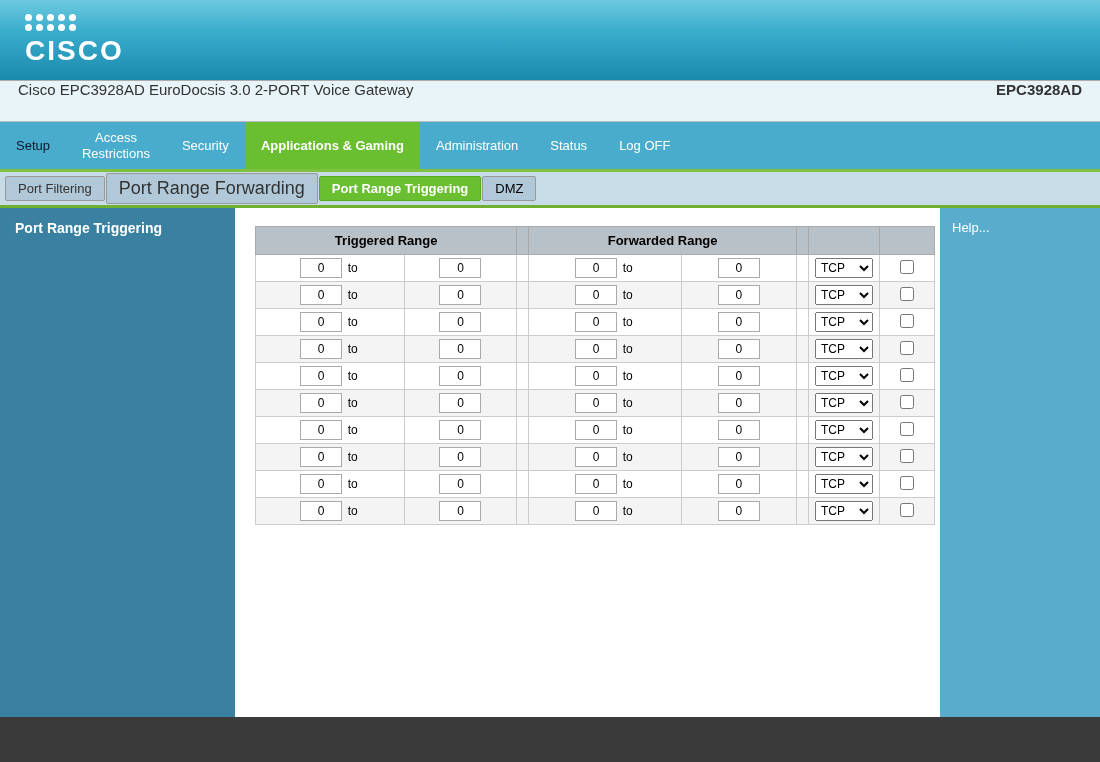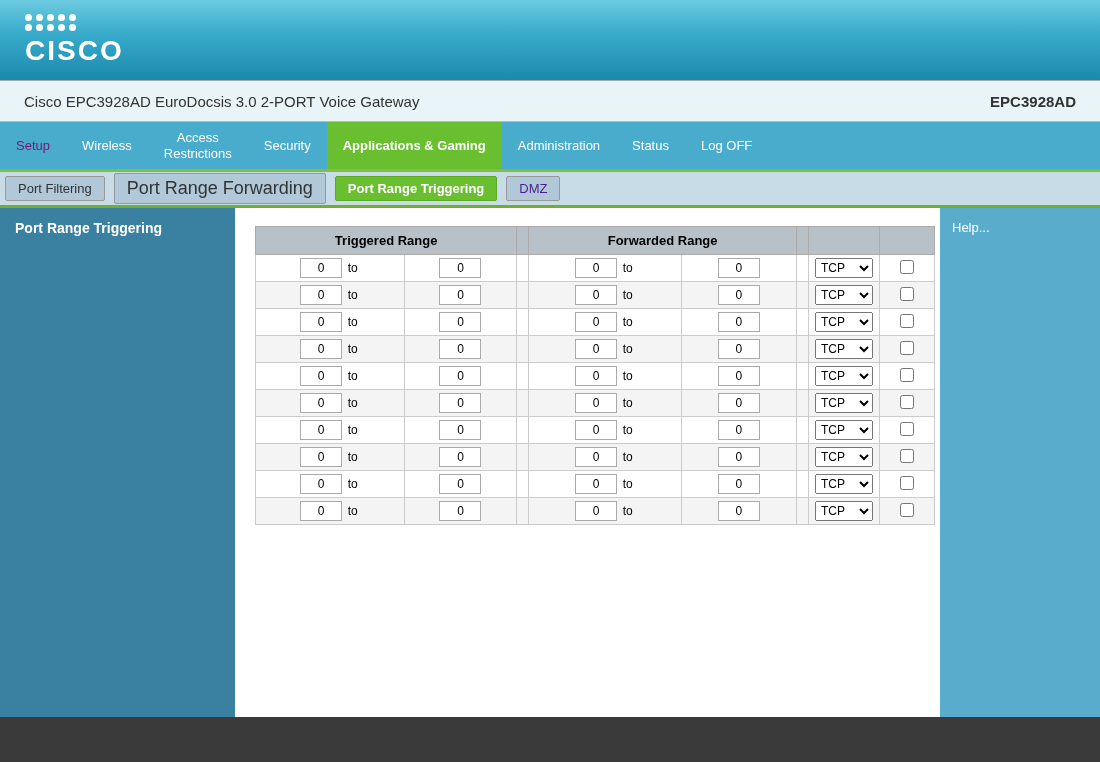--- a/index.html
+++ b/index.html
@@ -22,31 +22,28 @@
       <div style="width:7px;height:7px;background:white;border-radius:50%;"></div>
       <div style="width:7px;height:7px;background:white;border-radius:50%;"></div>
       <div style="width:7px;height:7px;background:white;border-radius:50%;"></div>
       <div style="width:7px;height:7px;background:white;border-radius:50%;"></div>
       <div style="width:7px;height:7px;background:white;border-radius:50%;"></div>
     </div>
     <div style="color:white; font-size:28px; font-weight:bold; letter-spacing:2px;">CISCO</div>
   </div>
 </div>
 
-<div style="background: #e8f4f8; border-top: 1px solid #aaa; border-bottom: 1px solid #bbb; display: flex; justify-content: space-between; align-items: center; padding: 0 24px; height: 42px;">
+<div style="background: #e8f4f8; border-top: 1px solid #aaa; border-bottom: 1px solid #bbb; display: flex; justify-content: space-between; align-items: flex-start; padding: 0 18px; height: 42px;">
   <span style="font-size:15px; color:#333;">Cisco EPC3928AD EuroDocsis 3.0 2-PORT Voice Gateway</span>
   <span style="font-size:15px; color:#333; font-weight:bold;">EPC3928AD</span>
 </div>
 
 <div style="background: #4aaccc; display: flex; align-items: stretch; height: 50px; border-bottom: 3px solid #80c040;">
-  <div style="display:flex;align-items:center;justify-content:center;padding:0 16px;color:#701a75;font-size:13px;cursor:pointer;">
+  <div style="display:flex;align-items:center;justify-content:center;padding:0 16px;color:#0f172a;font-size:13px;cursor:pointer;">
     <span>Setup</span>
-  </div>
-  <div style="display:flex;align-items:center;justify-content:center;padding:0 16px;color:white;font-size:13px;cursor:pointer;">
-    <span>Wireless</span>
   </div>
   <div style="display:flex;align-items:center;justify-content:center;padding:0 16px;color:white;font-size:13px;cursor:pointer;text-align:center;line-height:1.2;">
     <span>Access<br>Restrictions</span>
   </div>
   <div style="display:flex;align-items:center;justify-content:center;padding:0 16px;color:white;font-size:13px;cursor:pointer;">
     <span>Security</span>
   </div>
   <div style="display:flex;align-items:center;justify-content:center;padding:0 16px;color:white;font-size:13px;cursor:pointer;background:#6abf30;font-weight:bold;text-align:center;line-height:1.2;">
     <span style="">Applications &amp; Gaming</span>
   </div>
@@ -54,31 +51,31 @@
     <span>Administration</span>
   </div>
   <div style="display:flex;align-items:center;justify-content:center;padding:0 16px;color:white;font-size:13px;cursor:pointer;">
     <span>Status</span>
   </div>
   <div style="display:flex;align-items:center;justify-content:center;padding:0 16px;color:white;font-size:13px;cursor:pointer;">
     <span>Log OFF</span>
   </div>
 </div>
 
-<div style="background: #c8dce8; display: flex; align-items: center; height: 36px; padding: 0 5px; border-bottom: 3px solid #70b030; gap: 9px;">
+<div style="background: #c8dce8; display: flex; align-items: center; height: 36px; padding: 0 5px; border-bottom: 3px solid #70b030; gap: 1px;">
   <div style="padding:4px 12px;font-size:13px;cursor:pointer;color:#333;background:#b0c8d8;border:1px solid #999;border-radius:2px;">
     <span>Port Filtering</span>
   </div>
   <div style="padding:4px 12px;font-size:18px;cursor:pointer;color:#333;background:#b0c8d8;border:1px solid #999;border-radius:2px;">
     <span>Port Range Forwarding</span>
   </div>
   <div style="padding:4px 12px;font-size:13px;cursor:pointer;color:white;background:#6abf30;border:1px solid #5aaa20;border-radius:2px;font-weight:bold;">
     <span>Port Range Triggering</span>
   </div>
-  <div style="padding:4px 12px;font-size:13px;cursor:pointer;color:#4c1d95;background:#b0c8d8;border:1px solid #999;border-radius:2px;">
+  <div style="padding:4px 12px;font-size:13px;cursor:pointer;color:#000000;background:#b0c8d8;border:1px solid #999;border-radius:2px;">
     <span>DMZ</span>
   </div>
 </div>
 
 <div style="display:flex; height: calc(762px - 80px - 42px - 50px - 36px - 45px);">
 
   <div style="width:235px; background:#3a80a0; flex-shrink:0; display:flex; align-items:flex-start; padding:12px 15px;">
     <span style="color:white;font-size:14px;font-weight:bold;">Port Range Triggering</span>
   </div>
 

